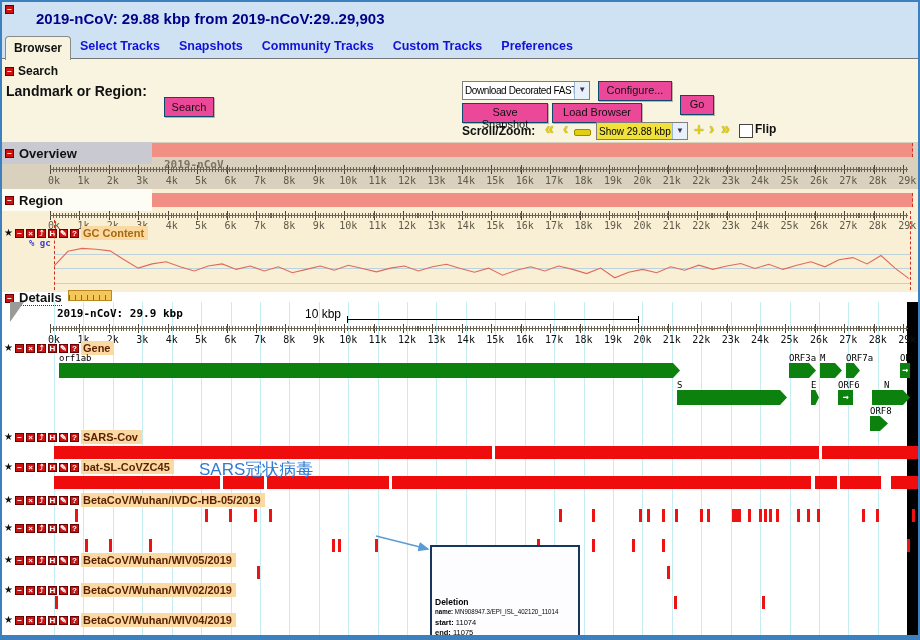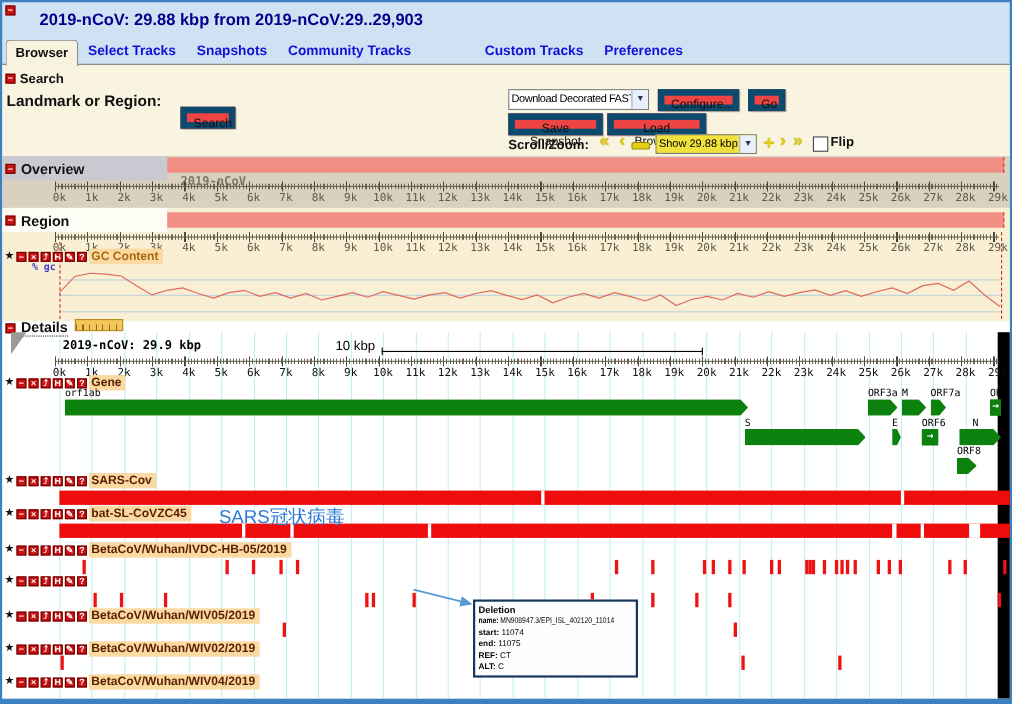--- a/index.html
+++ b/index.html
@@ -15,30 +15,30 @@
   #tabline{left:0;top:56px;width:920px;height:1px;background:#777;}
   #tab-browser{left:3px;top:34px;width:64px;height:23px;background:#f7f3df;border:1px solid #8a8a8a;border-bottom:none;
                border-radius:4px 4px 0 0;text-align:center;font:bold 12px/22px "Liberation Sans",sans-serif;color:#111;z-index:3;}
   .tablink{top:37px;font-weight:bold;font-size:12.5px;color:#1212d6;cursor:pointer;}
   
   #panel{left:0;top:57px;width:920px;height:83px;background:#f8f4e0;}
   #search-head{left:3px;top:62px;display:flex;gap:4px;align-items:center;font-weight:bold;font-size:12px;color:#111;}
   #landmark-label{left:4px;top:81px;font-weight:bold;font-size:14px;color:#111;}
   #landmark-input{left:4px;top:96px;width:150px;height:18px;background:#fff;border:1px solid #7f7f7f;
                   font:11px "Liberation Sans",sans-serif;color:#222;padding:1px 3px;box-sizing:border-box;}
-  .btn{background:#ef4444;border:6px solid #0c4a6e;box-shadow:1px 1px 0 #b8b4a4;font:11px "Liberation Sans",sans-serif;
+  .btn{background:#ec4899;border:1px solid #0c4a6e;box-shadow:1px 1px 0 #b8b4a4;font:11px "Liberation Sans",sans-serif;
        color:#111;text-align:center;padding:2px 6px;box-sizing:border-box;}
   #search-btn{left:162px;top:95px;width:50px;height:20px;line-height:14px;}
   .select{background:#fff;border:1px solid #7f7f7f;display:flex;align-items:center;box-sizing:border-box;}
   .select .txt{flex:1;padding:0 2px;white-space:nowrap;overflow:hidden;}
   .select .arrow{width:14px;height:100%;border-left:1px solid #9ab6d8;background:#e8f0fa;color:#335;
                  font-size:8px;line-height:15px;text-align:center;}
   #fasta-select{left:460px;top:79px;width:128px;height:19px;font:10px "Liberation Sans",sans-serif;letter-spacing:-0.4px;}
   #configure-btn{left:596px;top:79px;width:74px;height:20px;}
-  #go-btn{left:678px;top:79px;width:34px;height:20px;}
+  #go-btn{left:678px;top:93px;width:34px;height:20px;}
   #save-snap{left:460px;top:101px;width:86px;height:20px;}
   #load-snap{left:550px;top:101px;width:90px;height:20px;}
   #scrollzoom-label{left:460px;top:122px;font-weight:bold;font-size:12px;color:#111;}
   .yglyph{color:#e3cf12;font-weight:bold;font-size:16px;text-shadow:0 0 1px #8a7a00;cursor:pointer;}
   #zoom-select{left:594px;top:120px;width:92px;height:18px;background:#f0e13c;font:10px "Liberation Sans",sans-serif;}
   #zoom-select .txt{background:#f0e13c;}
   #flip-box{left:737px;top:122px;width:12px;height:12px;background:#fff;border:1px solid #444;}
   #flip-label{left:753px;top:120px;font-weight:bold;font-size:12px;color:#111;}
   
   #overview-strip{left:0;top:140px;width:920px;height:47px;background:#d9d0bd;}
@@ -84,41 +84,41 @@
   .gene.arrow{clip-path:polygon(0 0,calc(100% - 7px) 0,100% 50%,calc(100% - 7px) 100%,0 100%);}
   .gene.smallarrow{clip-path:polygon(0 0,55% 0,100% 50%,55% 100%,0 100%);}
   .gene.open{color:#fff;font:bold 10px/14px "DejaVu Sans Mono",monospace;text-align:center;}
   .gene-label{position:absolute;font:9px "DejaVu Sans Mono",monospace;color:#000;white-space:nowrap;}
   .redbar{position:absolute;left:52px;width:866px;height:13px;background:#ef0c0c;}
   .bargap{position:absolute;height:13px;background:#fff;}
   .vtick{position:absolute;width:3px;height:13px;background:#ef1212;}
   .cjk{position:absolute;font:17px "Liberation Sans","DejaVu Sans",sans-serif;color:#2f7bd4;white-space:nowrap;}
   
   #tooltip{left:428px;top:543px;width:140px;background:#fdfdff;border:2px solid #17365d;padding:2px 3px;z-index:9;}
-  #tooltip .tt-title{font:bold 8.5px "Liberation Sans",sans-serif;color:#000;}
+  #tooltip .tt-title{font:bold 8.5px "Liberation Sans",sans-serif;color:#000;margin-top:48px;}
   #tooltip .tt-row{font:7.5px "Liberation Sans",sans-serif;color:#000;white-space:nowrap;line-height:10.5px;}
   #tooltip .tt-row b{font-weight:bold;}
   #tooltip .squish{transform:scaleX(0.82);transform-origin:0 50%;}
   #callout{left:360px;top:528px;z-index:8;}
 </style>
 </head>
 <body>
 
 <div id="app">
 
   <div class="abs redicon" style="left:3px;top:3px;">−</div>
   <div class="abs" id="page-title">2019-nCoV: 29.88 kbp from 2019-nCoV:29..29,903</div>
 
   <div class="abs" id="tabline"></div>
   <div class="abs" id="tab-browser">Browser</div>
   <div class="abs" id="tab-links" style="left: 78px; top: 37px; display: flex;">
       <span class="tablink abs" style="position: relative; margin-right: 19px; top: 0px;">Select Tracks</span>
       <span class="tablink abs" style="position: relative; margin-right: 19px; top: 0px;">Snapshots</span>
       <span class="tablink abs" style="position: relative; margin-right: 19px; top: 0px;">Community Tracks</span>
-      <span class="tablink abs" style="position: relative; margin-right: 19px; top: 0px; margin-left: 48px;">Custom Tracks</span>
+      <span class="tablink abs" style="position: relative; margin-right: 19px; top: 0px;">Custom Tracks</span>
       <span class="tablink abs" style="position: relative; margin-right: 19px; top: 0px;">Preferences</span>
     </div>
 
   <div class="abs" id="panel"></div>
   <div class="abs" id="search-head">
     <span class="redicon">−</span>
     <span>Search</span>
   </div>
   <div class="abs" id="landmark-label">Landmark or Region:</div>
   <div class="abs btn" id="search-btn">Search</div>

